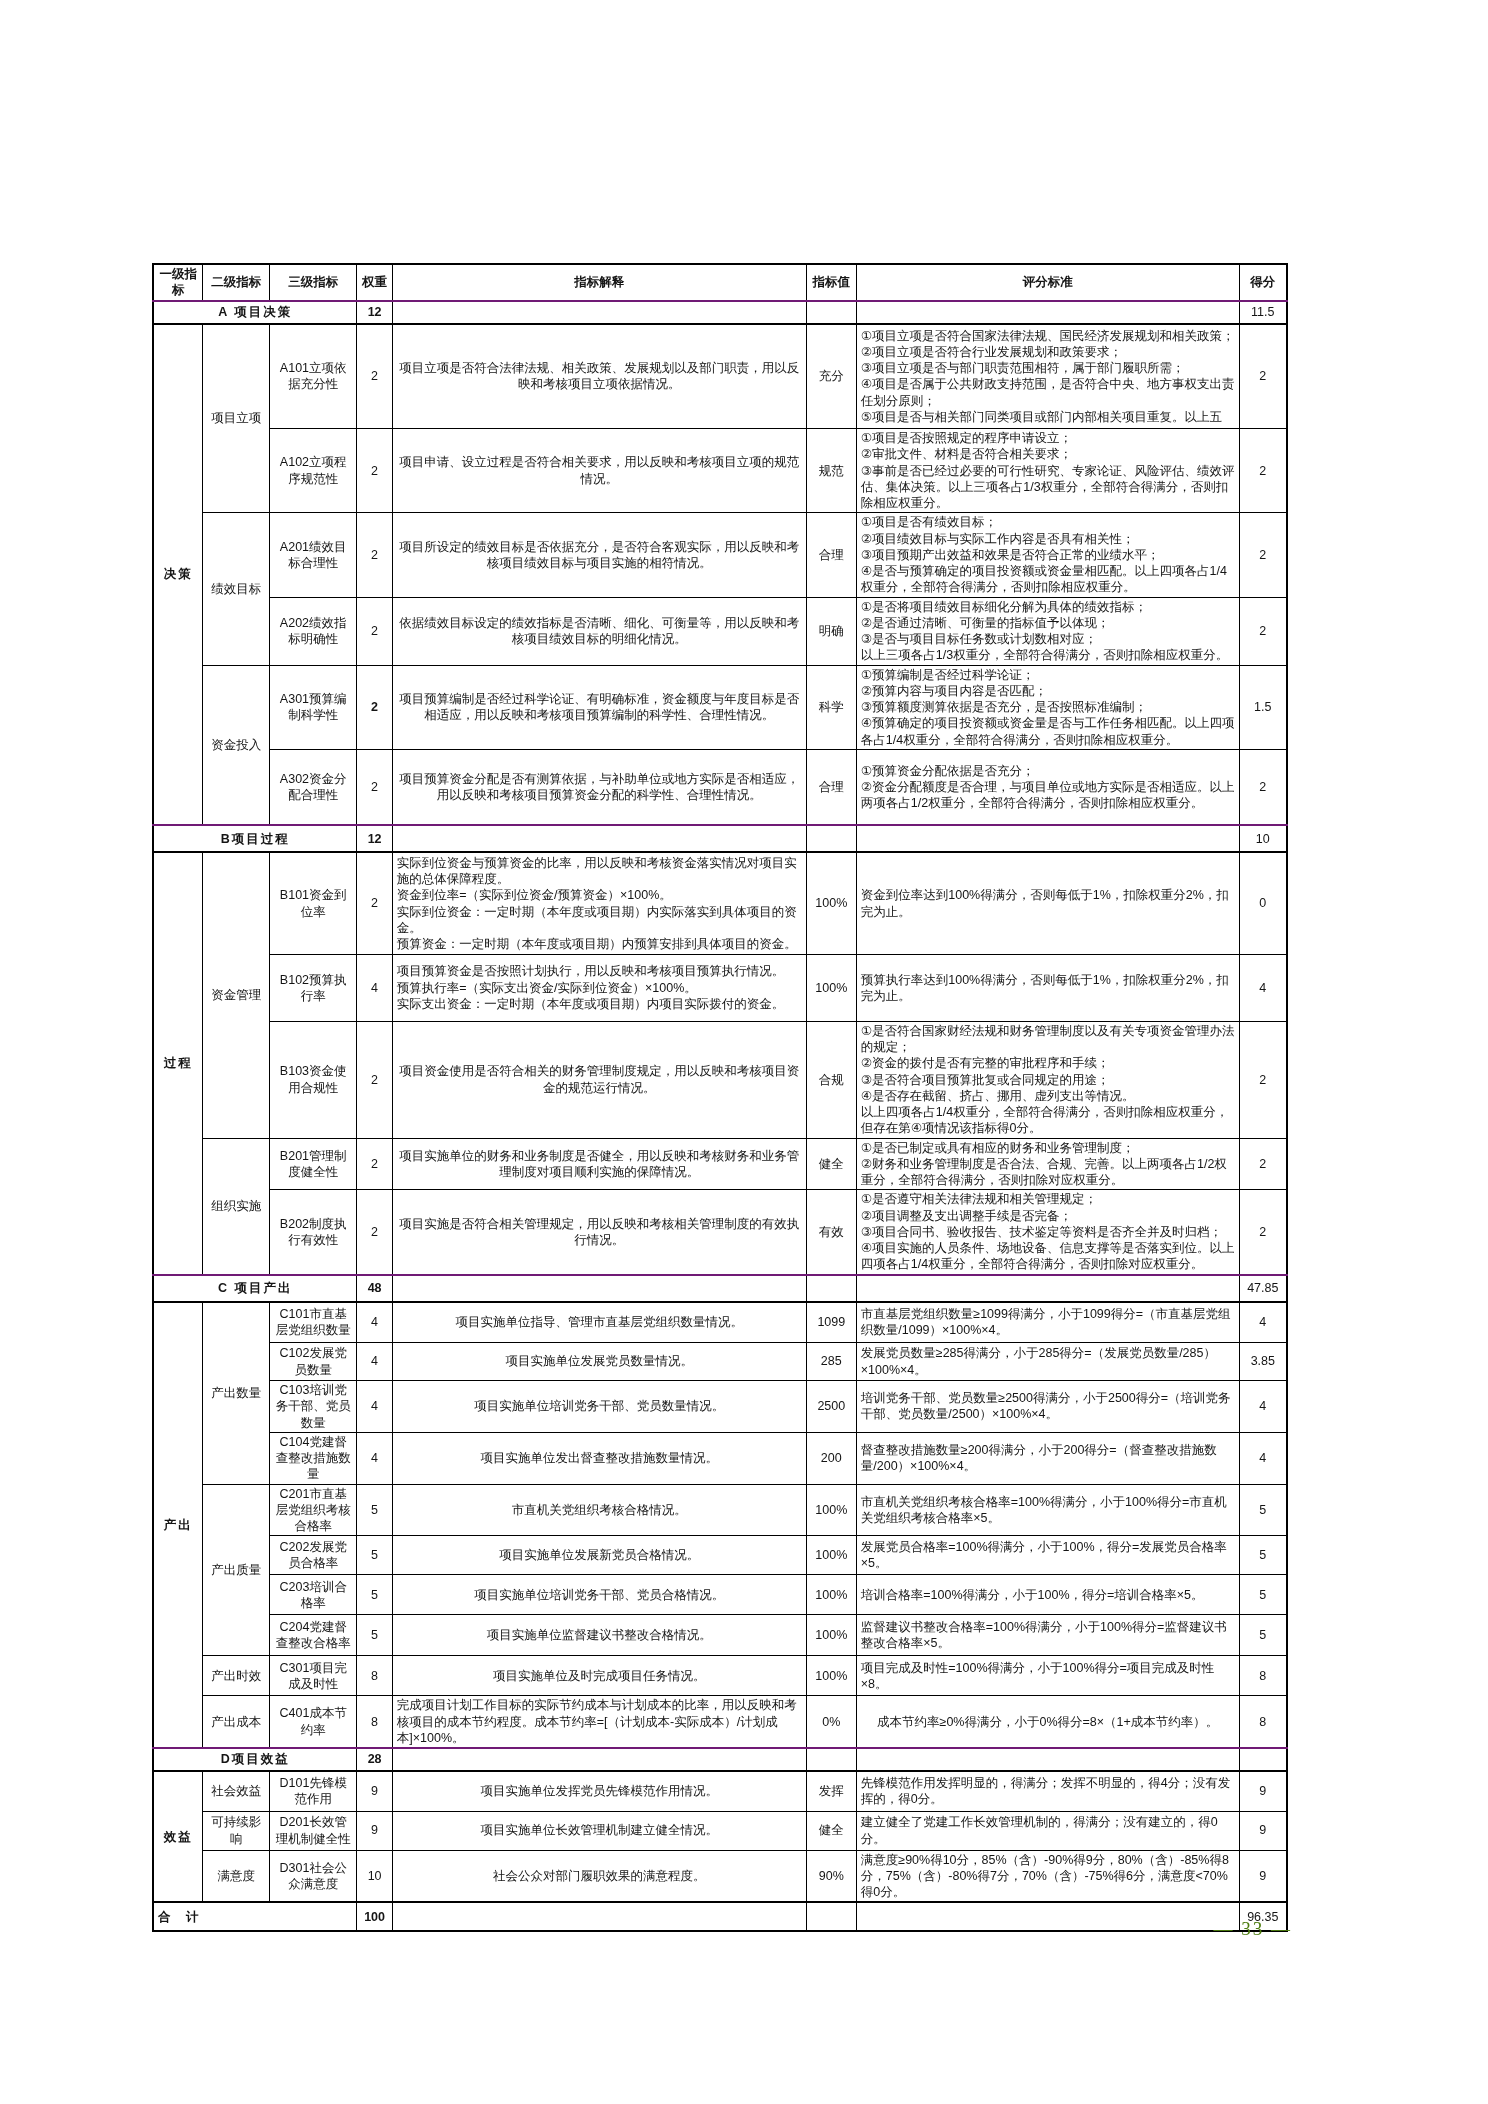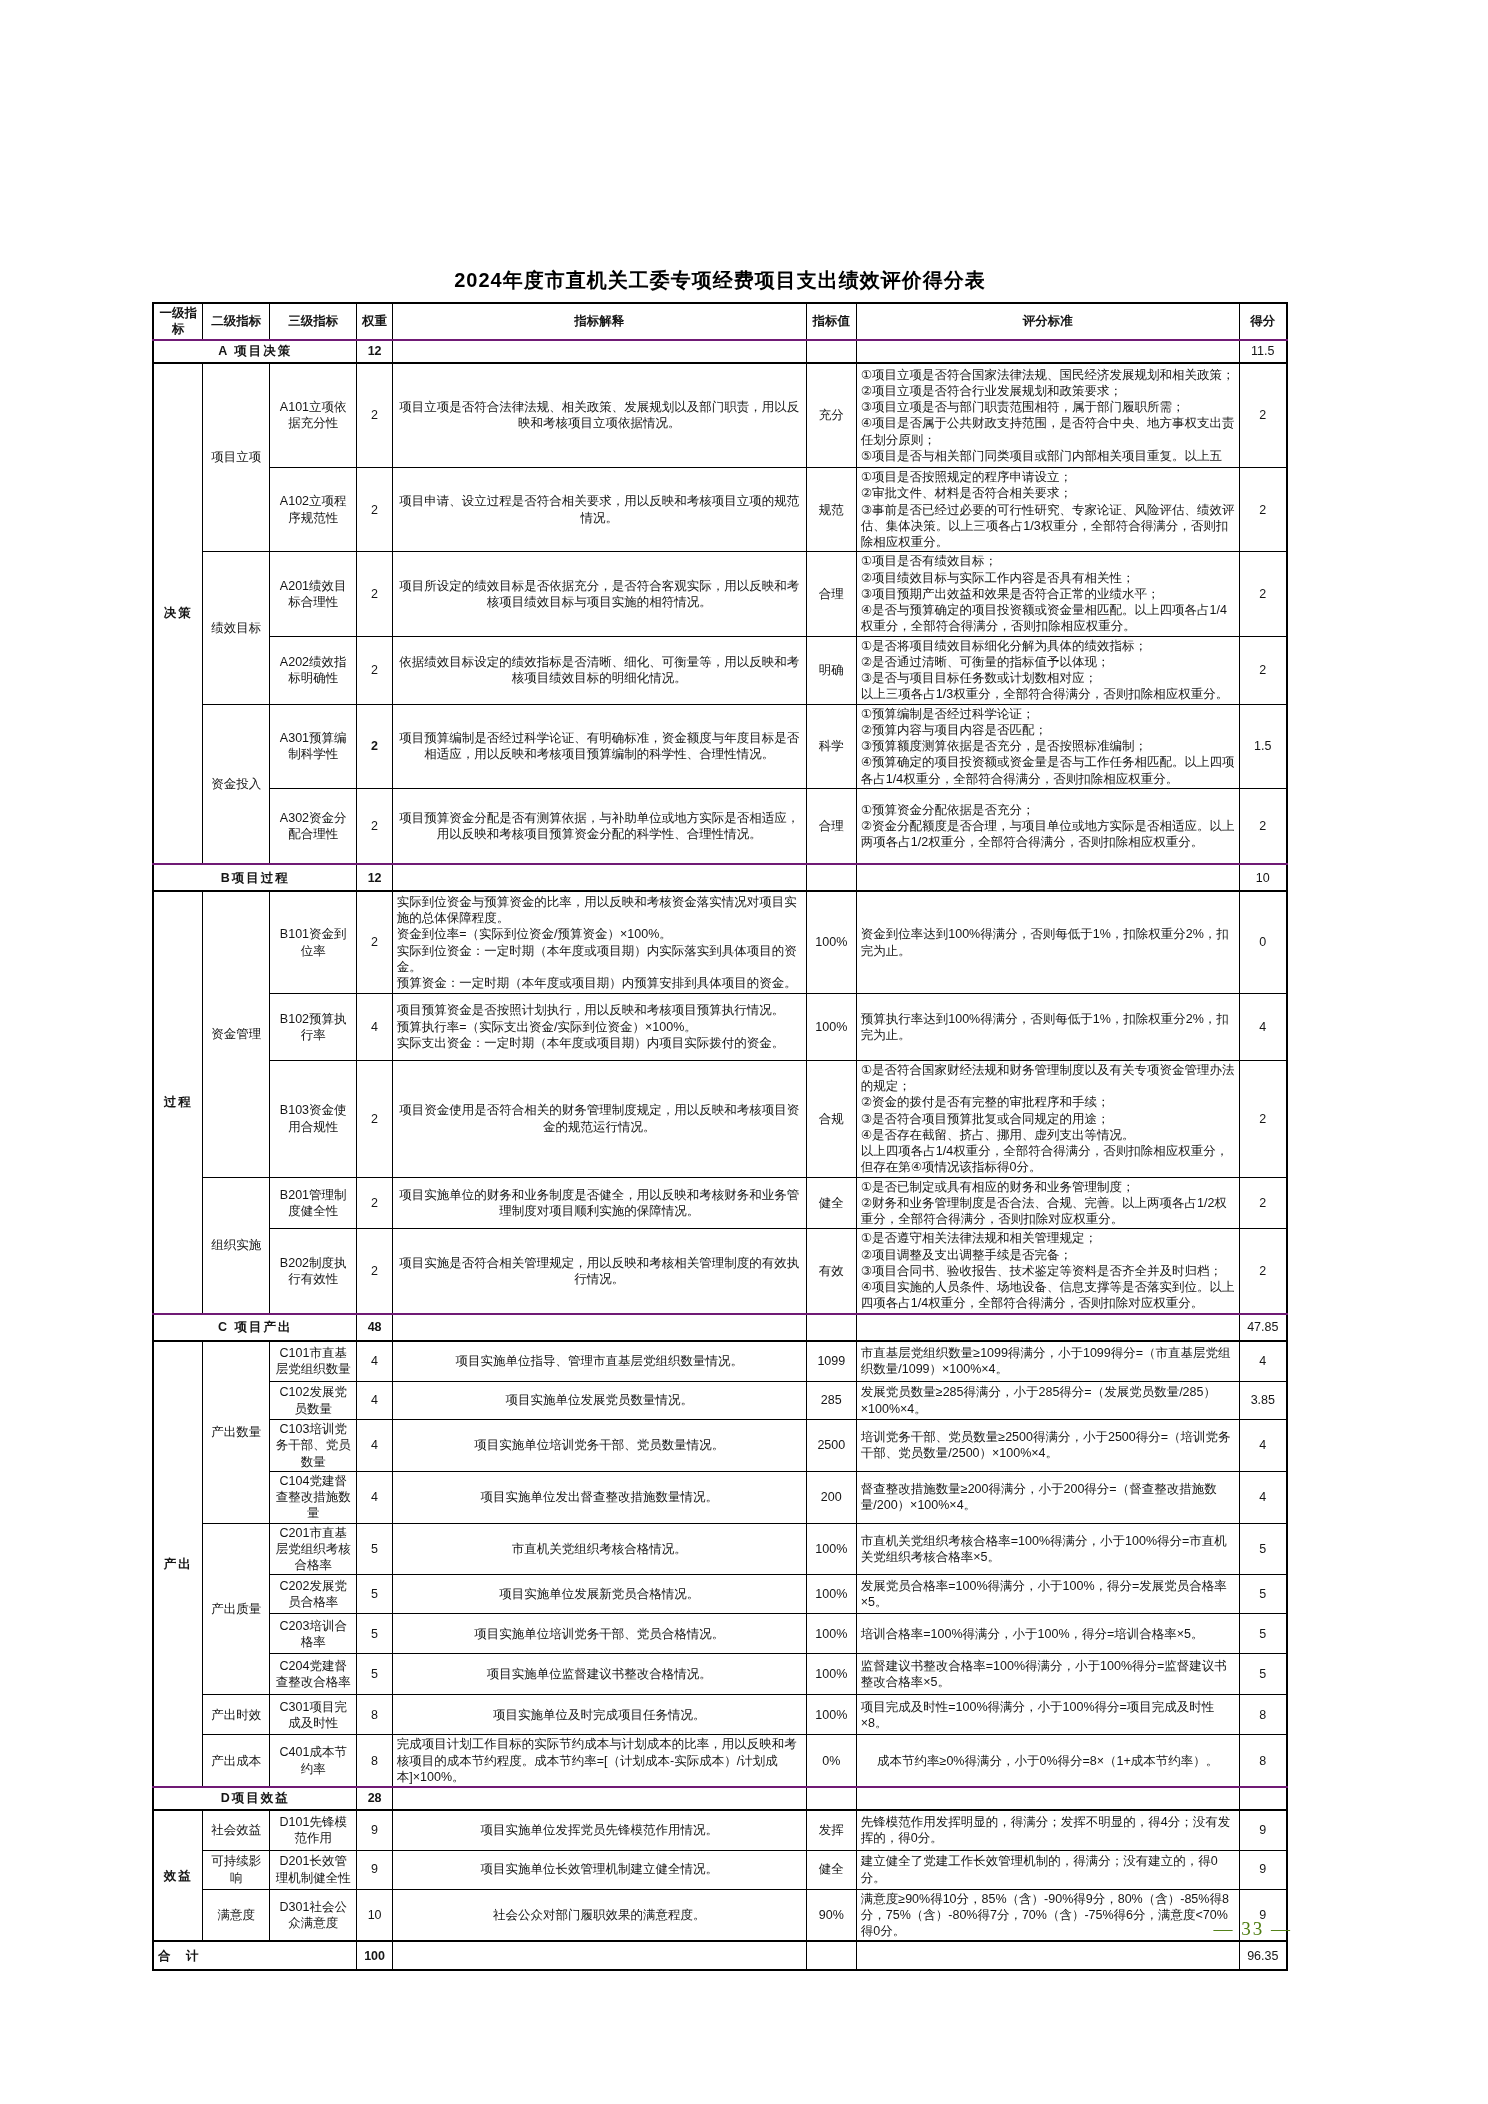--- a/index.html
+++ b/index.html
@@ -42,21 +42,20 @@
     font-family:"Liberation Serif","DejaVu Serif",serif;letter-spacing:2px;
   }
   
   col.c1{width:48px;} col.c2{width:64px;} col.c3{width:84px;} col.c4{width:34px;}
   col.c5{width:398px;} col.c6{width:48px;} col.c7{width:368px;} col.c8{width:46px;}
 </style>
 </head>
 <body>
 
 <div class="sheet">
-  <div class="doc-title">2024年度市直机关工委专项经费项目支出绩效评价得分表</div>
 
   <table class="score">
     <colgroup>
       <col class="c1">
         <col class="c2">
         <col class="c3">
         <col class="c4">
       <col class="c5">
         <col class="c6">
         <col class="c7">

